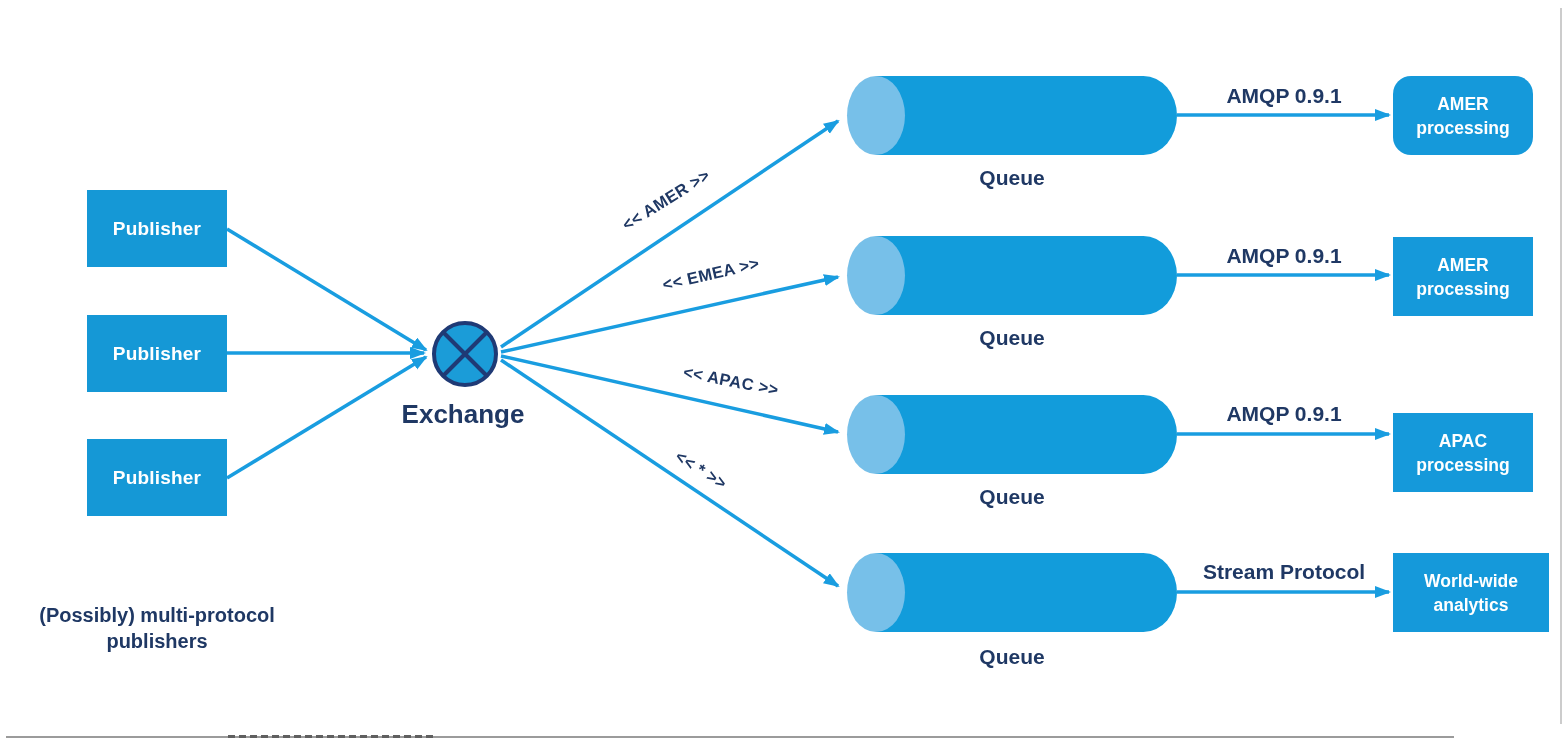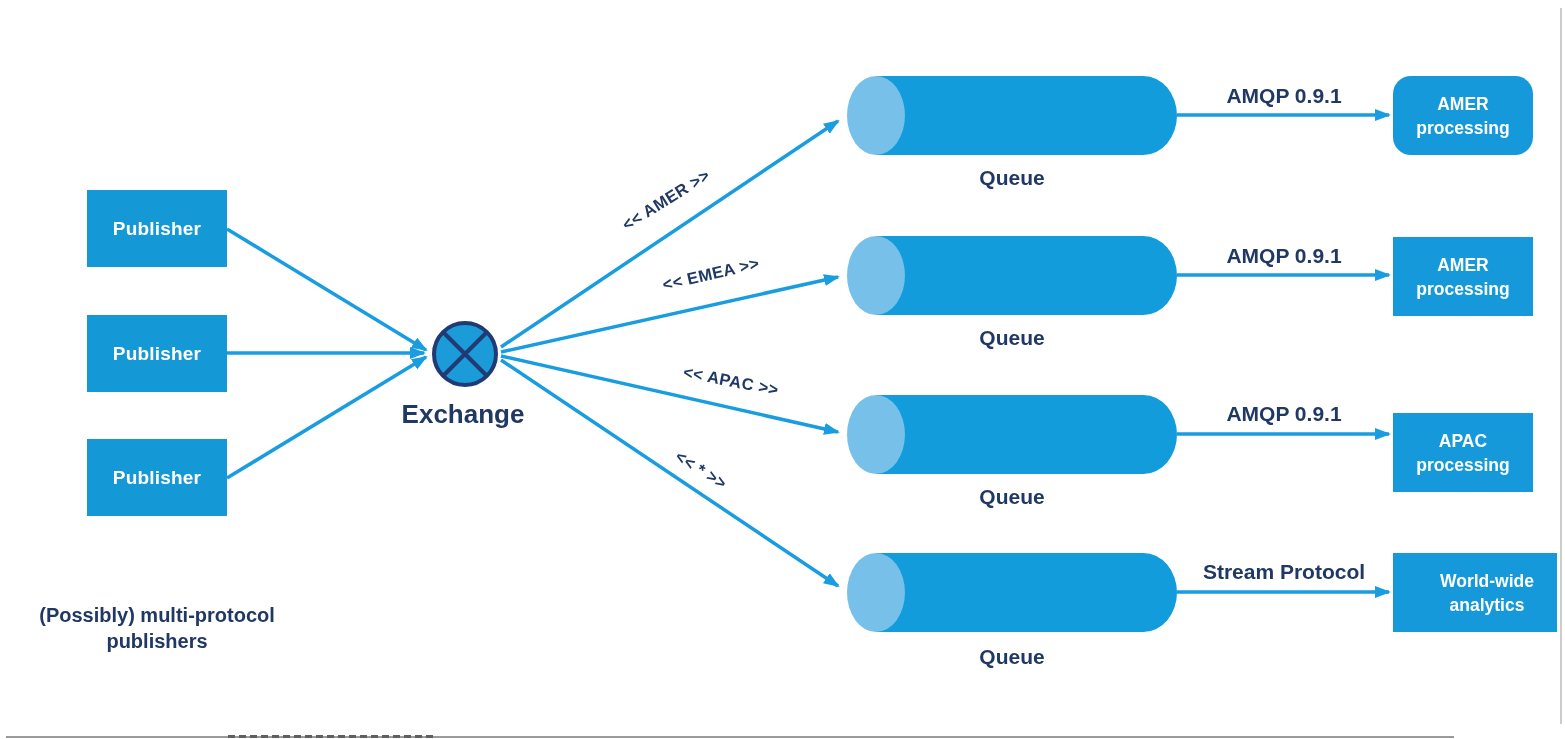--- a/index.html
+++ b/index.html
@@ -139,20 +139,20 @@
   <div class="navy-label protocol-label" style="left:1184px;top:244px;width:200px;">AMQP 0.9.1</div>
   <div class="navy-label protocol-label" style="left:1184px;top:402px;width:200px;">AMQP 0.9.1</div>
   <div class="navy-label protocol-label" style="left:1184px;top:560px;width:200px;">Stream Protocol</div>
 
   <div class="consumer-box" style="left:1393px;top:76px;width:140px;height:79px;border-radius:18px;">AMER
 processing</div>
   <div class="consumer-box" style="left:1393px;top:237px;width:140px;height:79px;">AMER
 processing</div>
   <div class="consumer-box" style="left:1393px;top:393px;width:140px;height:79px;margin-top:20px;">APAC
 processing</div>
-  <div class="consumer-box" style="left:1393px;top:553px;width:140px;height:79px;padding-left:24px;">World-wide
+  <div class="consumer-box" style="left:1393px;top:553px;width:156px;height:79px;">World-wide
 analytics</div>
 
   <div class="edge-v"></div>
   <div class="edge-b"></div>
   <div class="edge-b-marks"></div>
 
 </div>
 
 </body></html>

